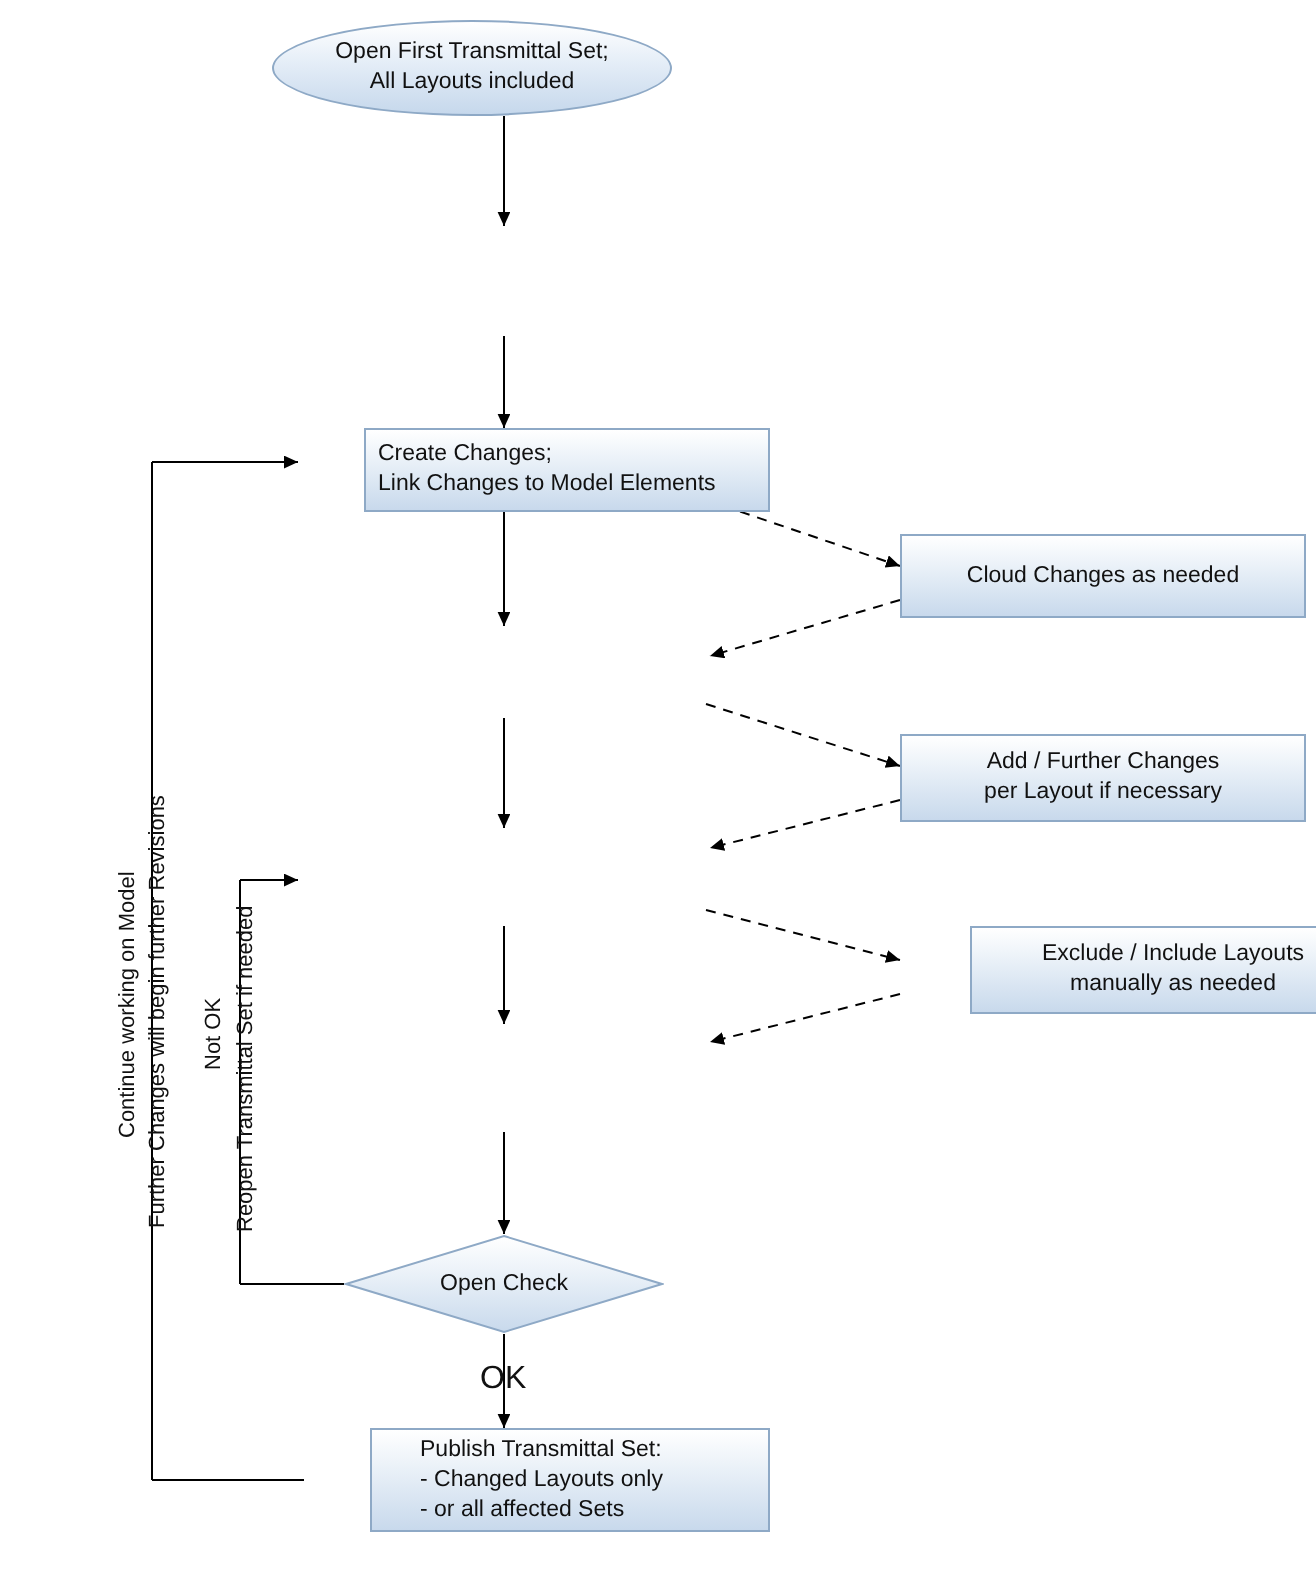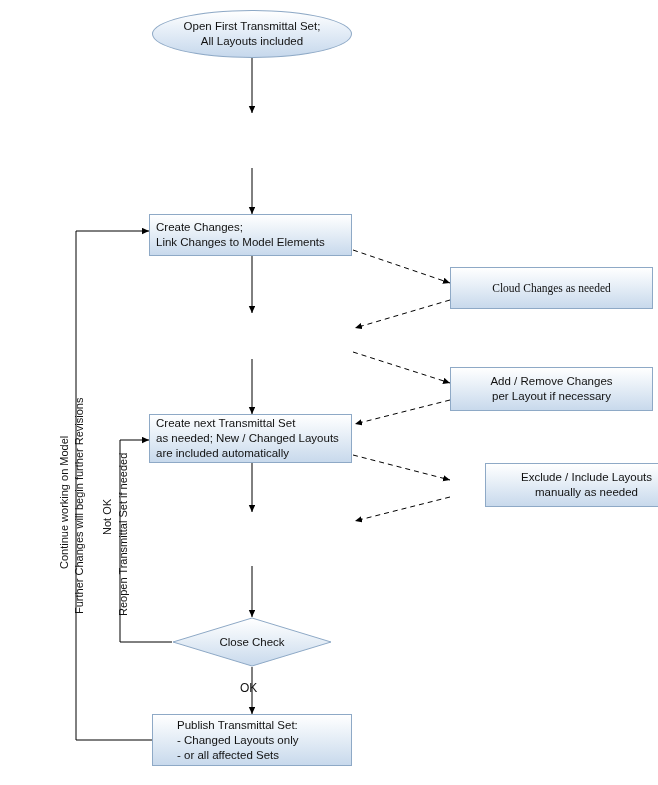--- a/index.html
+++ b/index.html
@@ -35,20 +35,21 @@
     display: flex;
     align-items: center;
     justify-content: center;
     text-align: center;
     white-space: pre-line;
     padding: 2px 6px;
   }
   .node.left {
     text-align: left;
     justify-content: flex-start;
+    margin-left: 33px;
   }
   .node.ellipse {
     border-radius: 50% / 50%;
     background: linear-gradient(to bottom, #ffffff 0%, #e7eff8 40%, #c6d8ec 100%);
   }
   .diamond-wrap {
     position: absolute;
   }
   .diamond-wrap svg {
     position: absolute;
@@ -62,21 +63,21 @@
     width: 100%;
     height: 100%;
     display: flex;
     align-items: center;
     justify-content: center;
     font-size: 11.5px;
     color: #111111;
   }
   .edge-label {
     position: absolute;
-    font-size: 12px;
+    font-size: 16px;
     color: #111111;
     white-space: nowrap;
   }
   .vlabel {
     position: absolute;
     font-size: 11px;
     color: #111111;
     white-space: nowrap;
     transform-origin: 0 0;
     transform: rotate(-90deg);
@@ -121,54 +122,51 @@
       <line x1="353" y1="352" x2="450" y2="383" marker-end="url(#arrow)"></line>
 
       <line x1="450" y1="400" x2="355" y2="424" marker-end="url(#arrow)"></line>
 
       <line x1="353" y1="455" x2="450" y2="480" marker-end="url(#arrow)"></line>
 
       <line x1="450" y1="497" x2="355" y2="521" marker-end="url(#arrow)"></line>
     </g>
   </svg>
 
-  <div class="node ellipse" style="left:152px; top:10px; width:200px; height:48px;">Open First Transmittal Set;
+  <div class="node ellipse" style="left:136px; top:10px; width:200px; height:48px;">Open First Transmittal Set;
 All Layouts included</div>
 
 
   <div class="node left" style="left:149px; top:214px; width:203px; height:42px;">Create Changes;
 Link Changes to Model Elements</div>
 
 
-  <div class="node left" style="left:149px; top:414px; width:203px; height:49px;">Create next Transmittal Set
-as needed; New / Changed Layouts
-are included automatically</div>
 
 
   <div class="diamond-wrap" style="left:172px; top:617px; width:160px; height:50px;">
     <svg width="160" height="50" viewBox="0 0 160 50">
       <defs>
         <linearGradient id="dgrad" x1="0" y1="0" x2="0" y2="1">
           <stop offset="0%" stop-color="#ffffff"></stop>
           <stop offset="40%" stop-color="#eaf1f8"></stop>
           <stop offset="100%" stop-color="#c8d9ec"></stop>
         </linearGradient>
       </defs>
       <polygon points="80,1 159,25 80,49 1,25" fill="url(#dgrad)" stroke="#8ea9c6" stroke-width="1"></polygon>
     </svg>
-    <div class="diamond-label">Close Check</div>
+    <div class="diamond-label">Open Check</div>
   </div>
 
   <div class="node left" style="left:152px; top:714px; width:200px; height:52px;padding-left:24px;">Publish Transmittal Set:
 - Changed Layouts only
 - or all affected Sets</div>
 
-  <div class="node" style="left:450px; top:267px; width:203px; height:42px;font-family:Liberation Serif, serif;">Cloud Changes as needed</div>
+  <div class="node" style="left:450px; top:267px; width:203px; height:42px;">Cloud Changes as needed</div>
 
-  <div class="node" style="left:450px; top:367px; width:203px; height:44px;">Add / Remove Changes
+  <div class="node" style="left:450px; top:367px; width:203px; height:44px;">Add / Further Changes
 per Layout if necessary</div>
 
   <div class="node" style="left:450px; top:463px; width:203px; height:44px;margin-left:35px;">Exclude / Include Layouts
 manually as needed</div>
 
   <div class="edge-label" style="left:240px; top:681px;">OK</div>
 
   <div class="vlabel" style="left:101px; top:535px;">Not OK</div>
 
   <div class="vlabel" style="left:117px; top:616px;">Reopen Transmittal Set if needed</div>

